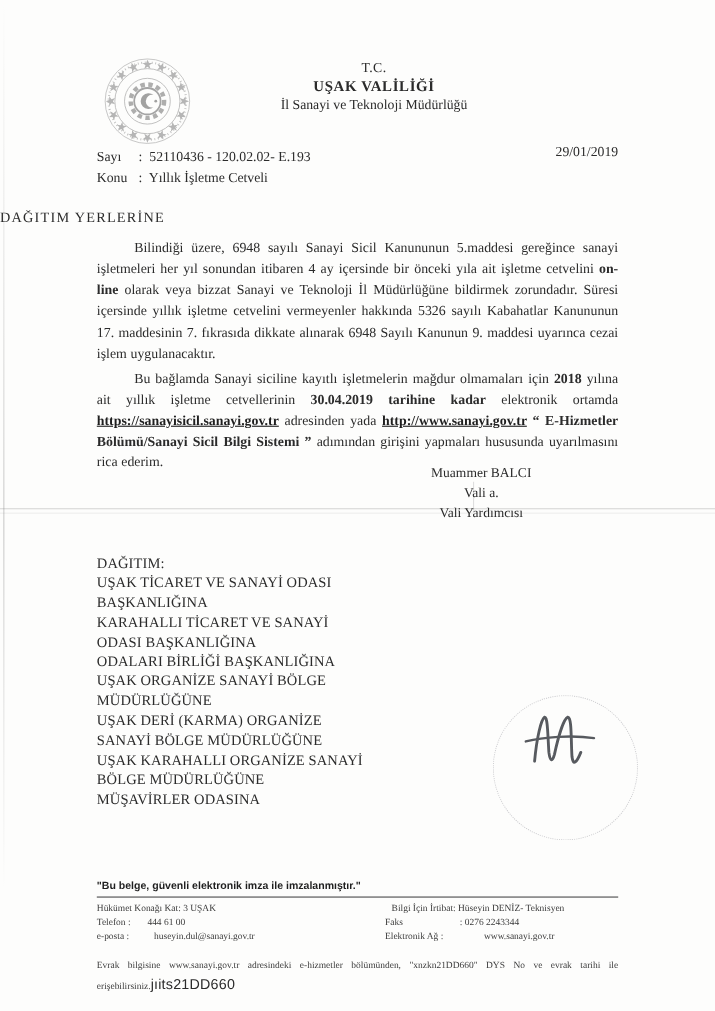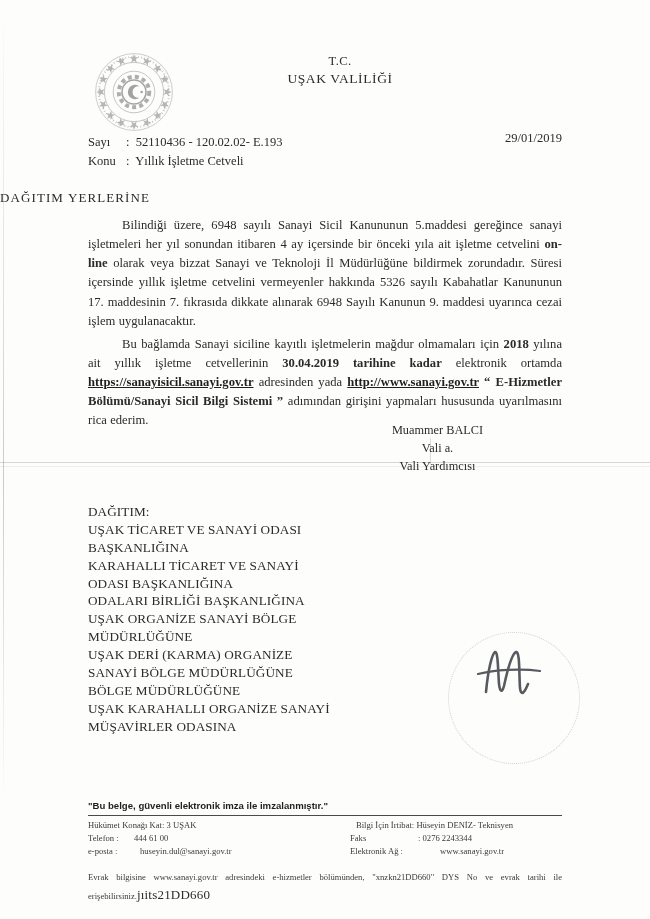--- a/index.html
+++ b/index.html
@@ -49,21 +49,21 @@
 
   
   .header-block {
     position: absolute;
     left: 175px; top: 53px;
     width: 330px;
     text-align: center;
     line-height: 1.32;
   }
   .hdr-tc { font-size: 12.5px; letter-spacing: .4px; }
-  .hdr-valilik { font-size: 13.5px; letter-spacing: .6px; }
+  .hdr-valilik { font-size: 13.5px; letter-spacing: .6px; font-weight: bold; }
   .hdr-mud { font-size: 12.5px; }
 
   
   .meta {
     position: absolute;
     left: 88px; top: 133px;
     font-size: 12.5px;
     line-height: 1.5;
   }
   .meta-row { white-space: pre; }
@@ -194,21 +194,21 @@
   .f-wrap {
     position: absolute;
     left: 0; top: 52px;
     width: 474px;
     font-size: 8.6px;
     line-height: 1.6;
     color: #3a3a3a;
     text-align: justify;
   }
   .f-code {
-    font-family: Liberation Serif, serif;
+    font-family: Liberation Sans, sans-serif;
     font-size: 13px;
     color: #2b2b2b;
     letter-spacing: .2px;
   }
   .page-num {
     position: absolute;
     left: 0; top: 868px;
     width: 650px;
     text-align: center;
     font-size: 10px;
@@ -257,20 +257,21 @@
       </g>
       <circle cx="50" cy="50" r="15" fill="none" stroke="#6f6f6f" stroke-width="2"></circle>
       <path d="M57 43 A9 9 0 1 0 57 57 A7.2 7.2 0 1 1 57 43 Z" fill="#6b6b6b"></path>
       <circle cx="59.5" cy="50" r="1.6" fill="#6b6b6b"></circle>
     </svg>
   </div>
 
   <div class="header-block">
     <div class="hdr-tc">T.C.</div>
     <div class="hdr-valilik">UŞAK VALİLİĞİ</div>
+    <div class="hdr-mud">İl Sanayi ve Teknoloji Müdürlüğü</div>
   </div>
 
   <div class="meta">
     <div class="meta-row"><span class="meta-label">Sayı</span><span>:  52110436 - 120.02.02- E.193</span></div>
     <div class="meta-row"><span class="meta-label">Konu</span><span>:  Yıllık İşletme Cetveli</span></div>
   </div>
   <div class="doc-date">29/01/2019</div>
 
   <div class="dist-title">DAĞITIM YERLERİNE</div>
 
@@ -289,22 +290,22 @@
     <div class="d-head">DAĞITIM:</div>
     <div class="d-line">UŞAK TİCARET VE SANAYİ ODASI</div>
     <div class="d-line">BAŞKANLIĞINA</div>
     <div class="d-line">KARAHALLI TİCARET VE SANAYİ</div>
     <div class="d-line">ODASI BAŞKANLIĞINA</div>
     <div class="d-line">ODALARI BİRLİĞİ BAŞKANLIĞINA</div>
     <div class="d-line">UŞAK ORGANİZE SANAYİ BÖLGE</div>
     <div class="d-line">MÜDÜRLÜĞÜNE</div>
     <div class="d-line">UŞAK DERİ (KARMA) ORGANİZE</div>
     <div class="d-line">SANAYİ BÖLGE MÜDÜRLÜĞÜNE</div>
+    <div class="d-line">UŞAK KARAHALLI ORGANİZE SANAYİ</div>
     <div class="d-line">BÖLGE MÜDÜRLÜĞÜNE</div>
-    <div class="d-line">UŞAK KARAHALLI ORGANİZE SANAYİ</div>
     <div class="d-line">MÜŞAVİRLER ODASINA</div>
   </div>
 
   <div class="stamp">
     <div class="stamp-ring"></div>
     <svg class="stamp-sig" viewBox="0 0 95 60">
       <path d="M18 52 C20 30, 24 14, 27 12 C30 11, 30 30, 31 44 C32 52, 34 53, 36 46 C39 32, 44 14, 48 12 C52 11, 51 34, 52 48 C53 56, 56 54, 60 44" fill="none" stroke="#20242b" stroke-width="2.6" stroke-linecap="round"></path>
       <path d="M10 34 C26 30, 52 28, 72 31" fill="none" stroke="#20242b" stroke-width="2.2" stroke-linecap="round"></path>
     </svg>
   </div>

